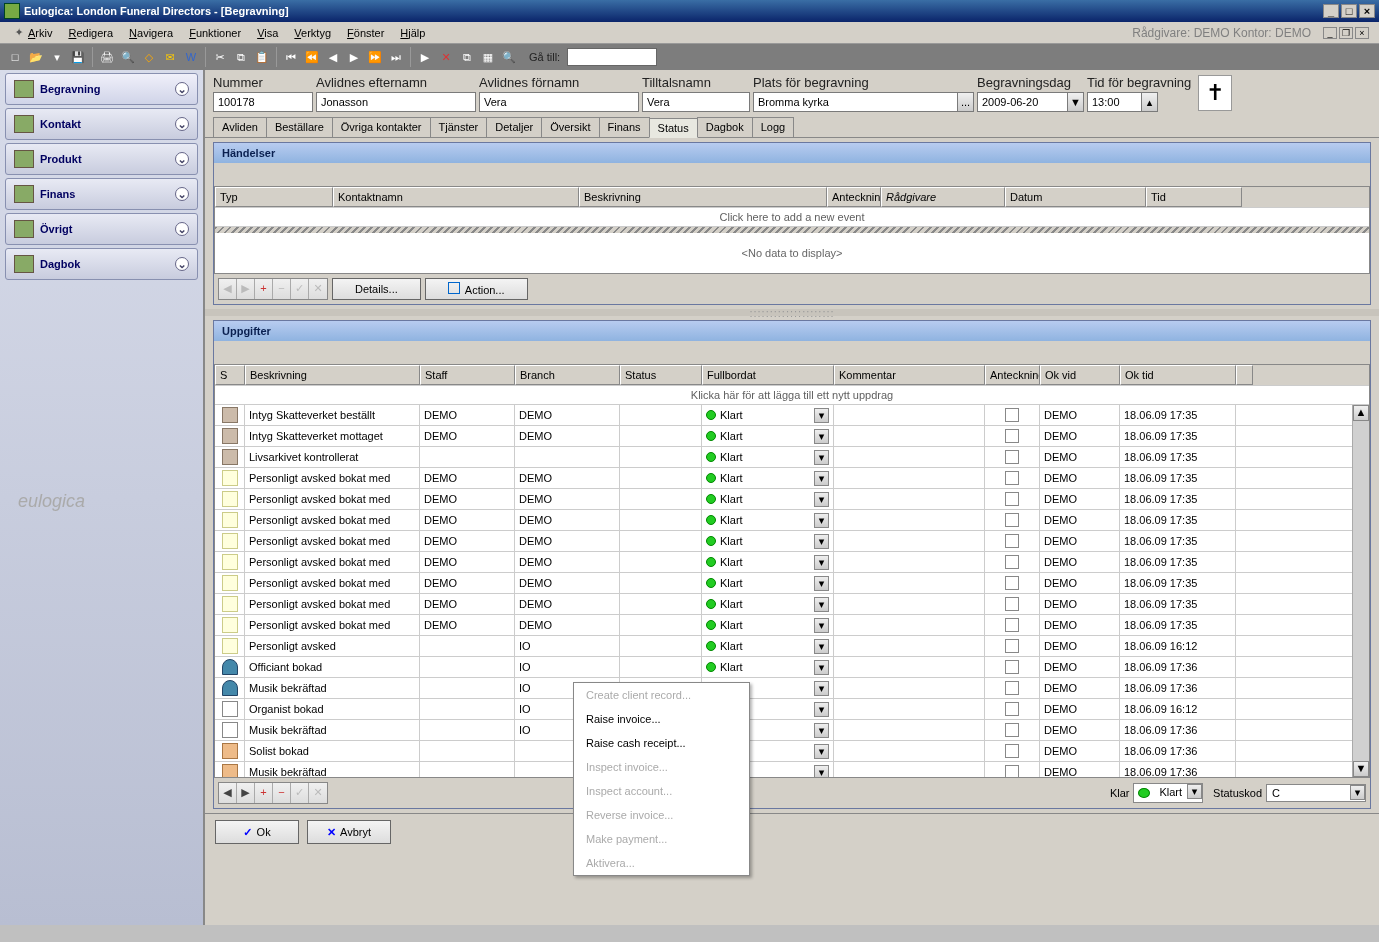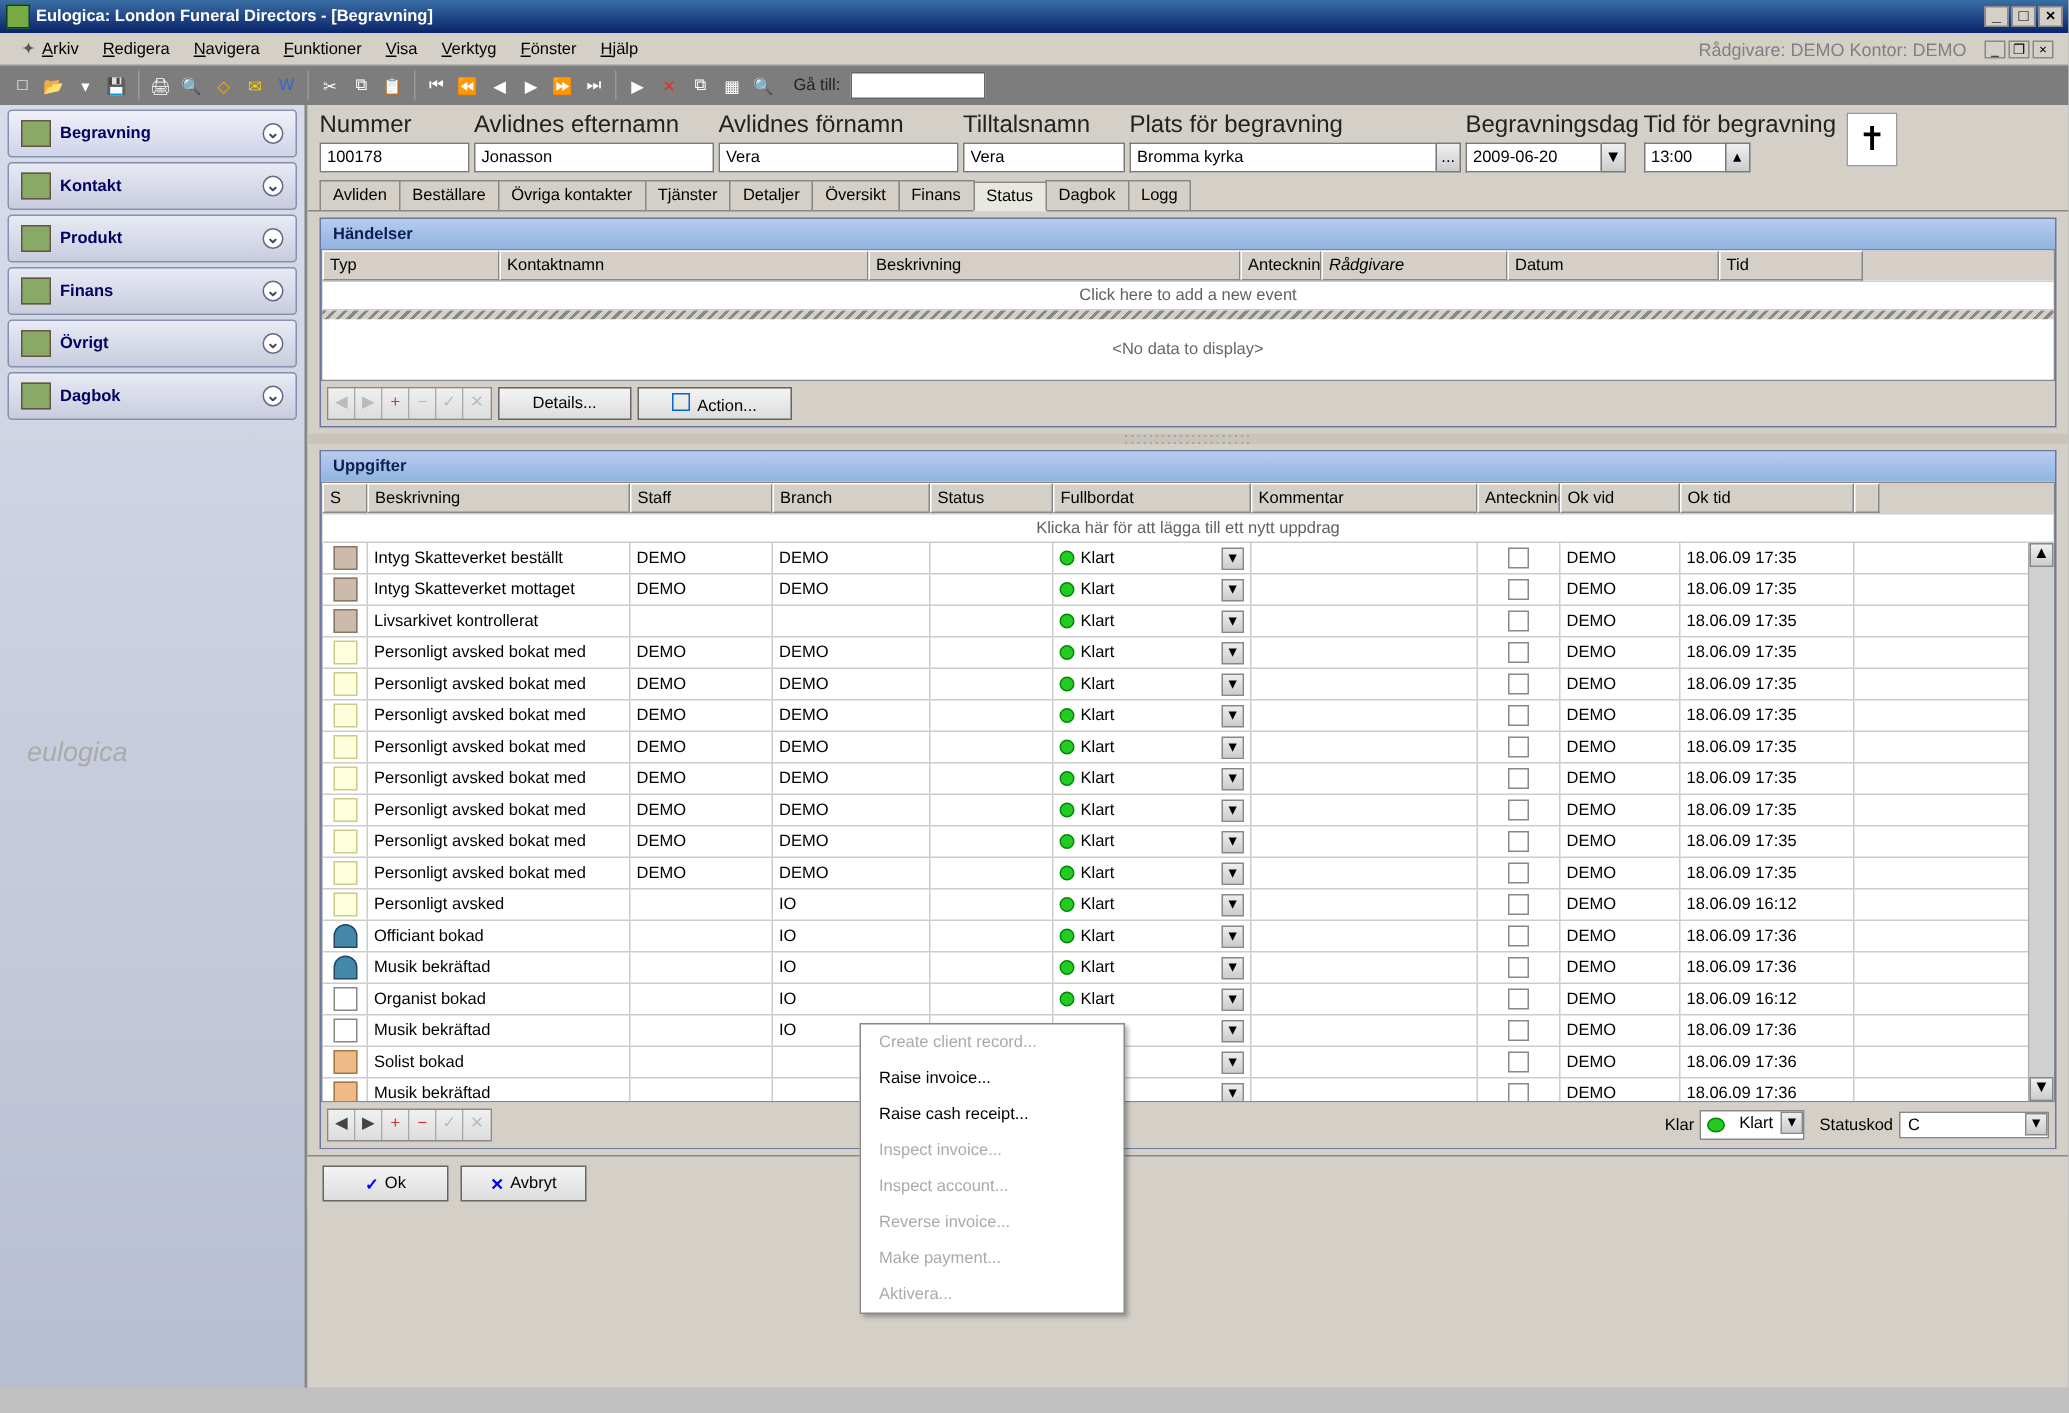--- a/index.html
+++ b/index.html
@@ -37,36 +37,36 @@
   .side-item .sicon { width:20px;height:18px; margin-right:6px; display:inline-block; background:#8a6;border:1px solid #654;}
   .side-item .exp { margin-left:auto; width:14px;height:14px; border:1px solid #668; border-radius:50%; background:#fff; text-align:center; line-height:12px; color:#446;}
   .brand { position:absolute; bottom:430px; left:18px; color:#aaa; font-size:18px; font-style:italic;}
 
   
   .content { flex:1; background:#d4d0c8; padding:0; position:relative; }
 
   
   .hdr { display:flex; gap:3px; padding:5px 8px; }
   .fld { display:flex; flex-direction:column; }
-  .fld label { font-size:16px; color:#222; margin-bottom:2px;}
+  .fld label { font-size:13px; color:#222; margin-bottom:2px;}
   .fld input { height:20px; border:1px solid #7a7a7a; padding:1px 4px; background:#fff;}
   .combo { display:flex;}
   .combo input { border-right:0;}
   .cbtn { width:17px; height:20px; border:1px solid #7a7a7a; background:linear-gradient(#f0f0f0,#ccc); text-align:center; line-height:18px; cursor:pointer;}
   .cross-box { width:34px;height:36px; border:1px solid #999; background:#fff; display:flex;align-items:center;justify-content:center; font-size:22px; margin-left:4px;}
 
   
   .tabs { display:flex; padding:0 8px; border-bottom:1px solid #888; }
   .tab { padding:3px 8px; border:1px solid #888; border-bottom:none; background:#d4d0c8; margin-right:-1px; cursor:pointer;}
   .tab.active { background:#e8e8e0; border-bottom:1px solid #e8e8e0; position:relative; top:1px;}
 
   
   .panel { margin:4px 8px; border:1px solid #6a78a0; }
   .panel-hdr { background: linear-gradient(to bottom,#b8ccf0,#8fb3e0); padding:4px 8px; font-weight:bold; color:#0a2050;}
-  .panel-body { background:#ffffff; }
+  .panel-body { background:#ffffff;margin-top:23px; }
 
   
   .grid { border:1px solid #888; background:#fff;}
   .grid-hdr { display:flex; background:#d4d0c8;}
   .grid-hdr .gh { border: 1px solid; border-color: #fff #888 #888 #fff; padding:3px 4px; overflow:hidden; white-space:nowrap;}
   .addrow { text-align:center; padding:3px; color:#606060; background:#fff; border-top:1px solid #ccc; border-bottom:1px solid #ccc;}
   .nodata-strip { height:6px; background: repeating-linear-gradient(135deg,#888,#888 2px,#d4d0c8 2px,#d4d0c8 5px);}
   .nodata { text-align:center; padding:14px; color:#666; background:#fff;}
 
   .panel-footer { display:flex; gap:4px; padding:4px; background:#d4d0c8; align-items:center;}

